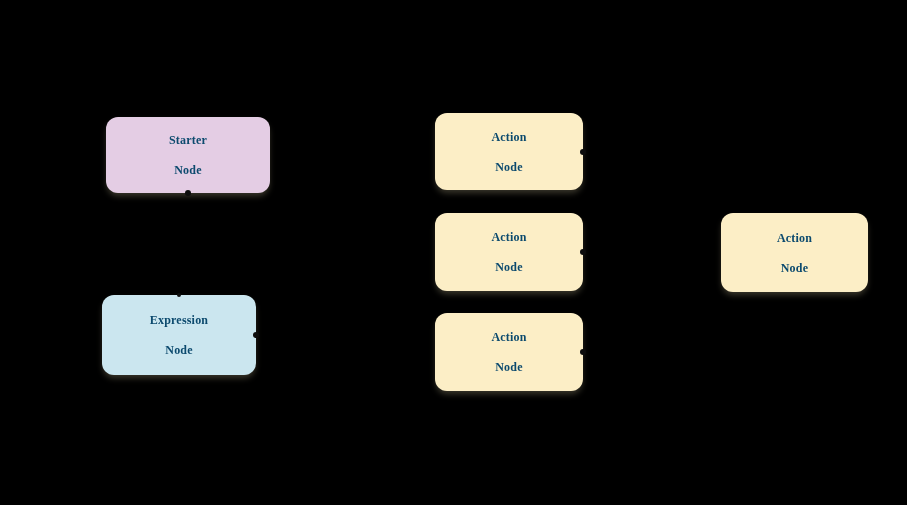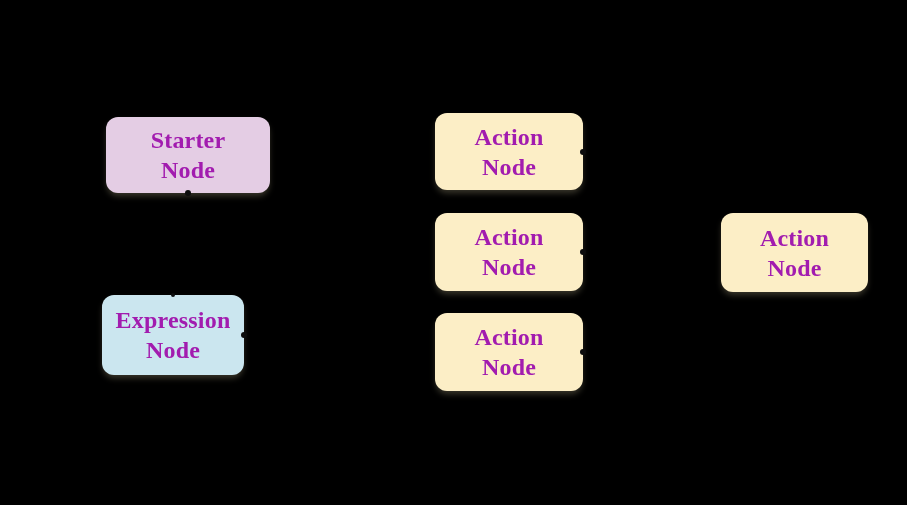--- a/index.html
+++ b/index.html
@@ -17,30 +17,30 @@
   .node {
     position: absolute;
     border-radius: 12px;
     display: flex;
     align-items: center;
     justify-content: center;
     box-shadow: 0 4px 6px -1px rgba(170, 160, 125, 0.35);
   }
   .node .label {
     font-weight: bold;
-    font-size: 24px;
+    font-size: 12px;
     line-height: 30px;
-    color: #a21caf;
+    color: #0c4a6e;
     text-align: center;
     white-space: pre-line;
     letter-spacing: 0.2px;
   }
   
   .n-starter    { left: 106px; top: 117px; width: 164px; height: 76px; }
-  .n-expression { left: 102px; top: 295px; width: 142px; height: 80px; }
+  .n-expression { left: 102px; top: 295px; width: 154px; height: 80px; }
   .n-action1    { left: 435px; top: 113px; width: 148px; height: 77px; }
   .n-action2    { left: 435px; top: 213px; width: 148px; height: 78px; }
   .n-action3    { left: 435px; top: 313px; width: 148px; height: 78px; }
   .n-action4    { left: 721px; top: 213px; width: 147px; height: 79px; }
   
   .handle {
     position: absolute;
     width: 6px;
     height: 6px;
     border-radius: 50%;

